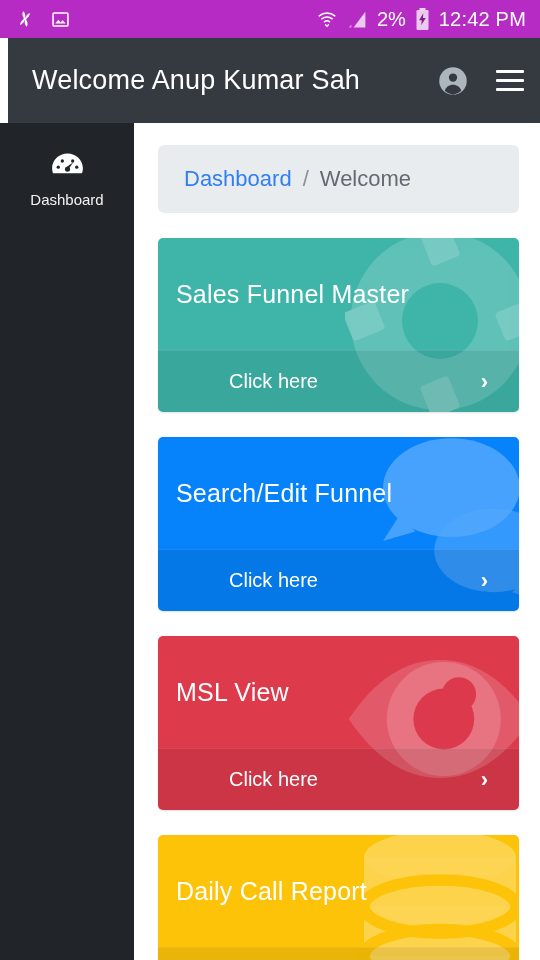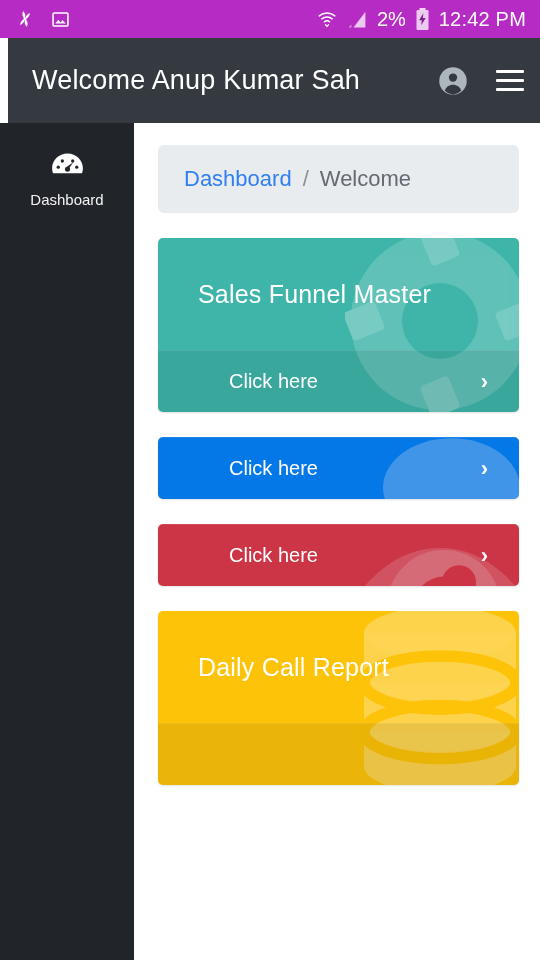--- a/index.html
+++ b/index.html
@@ -88,21 +88,21 @@
     border-radius:5px;
     overflow:hidden;
     margin-bottom:25px;
     color:#ffffff;
     box-shadow:0 1px 2px rgba(0,0,0,.12);
   }
   .card-body{
     position:relative;
     height:112px;
     display:flex; align-items:center;
-    padding:0 40px;
+    padding:0 18px;
     z-index:2;
   }
   .card-title{
     font-size:25px;
     font-weight:400;
     letter-spacing:.2px;
     white-space:nowrap;
   }
   .card-foot{
     position:relative;
@@ -247,34 +247,40 @@
         <g opacity=".85">
           <ellipse cx="56" cy="33" rx="36" ry="26"></ellipse>
           <path d="M29 47l-9 14 17-5z"></path>
         </g>
         <g opacity=".6">
           <ellipse cx="78" cy="66" rx="31" ry="22"></ellipse>
           <path d="M96 80l7 13-15-5z"></path>
         </g>
       </svg>
     </div>
+    <div class="card-body">
+      <span class="card-title">Search/Edit Funnel</span>
+    </div>
     <div class="card-foot">
       <span class="foot-label">Click here</span>
       <span class="foot-arrow">›</span>
     </div>
   </div>
 
   <div class="card" style="background:#dd3a4c">
     <div class="card-art">
       <svg viewBox="0 0 100 100" fill="#ffffff">
         <path d="M2 50c14-21 30-31 48-31s34 10 48 31c-14 21-30 31-48 31S16 71 2 50z" opacity=".55"></path>
         <circle cx="52" cy="50" r="30" opacity=".95"></circle>
         <circle cx="52" cy="50" r="16" fill="#dd3a4c"></circle>
         <circle cx="60" cy="37" r="9" fill="#dd3a4c"></circle>
       </svg>
+    </div>
+    <div class="card-body">
+      <span class="card-title">MSL View</span>
     </div>
     <div class="card-foot">
       <span class="foot-label">Click here</span>
       <span class="foot-arrow">›</span>
     </div>
   </div>
 
   <div class="card" style="background:#fdc309">
     <div class="card-art">
       <svg viewBox="0 0 100 100" fill="none" stroke="#ffffff" stroke-width="7">

